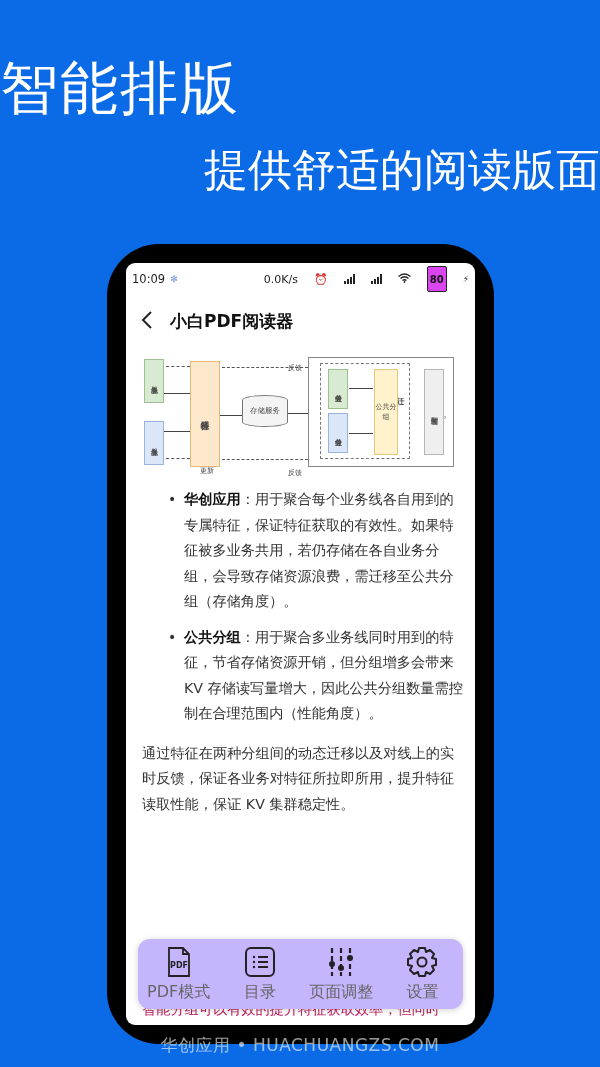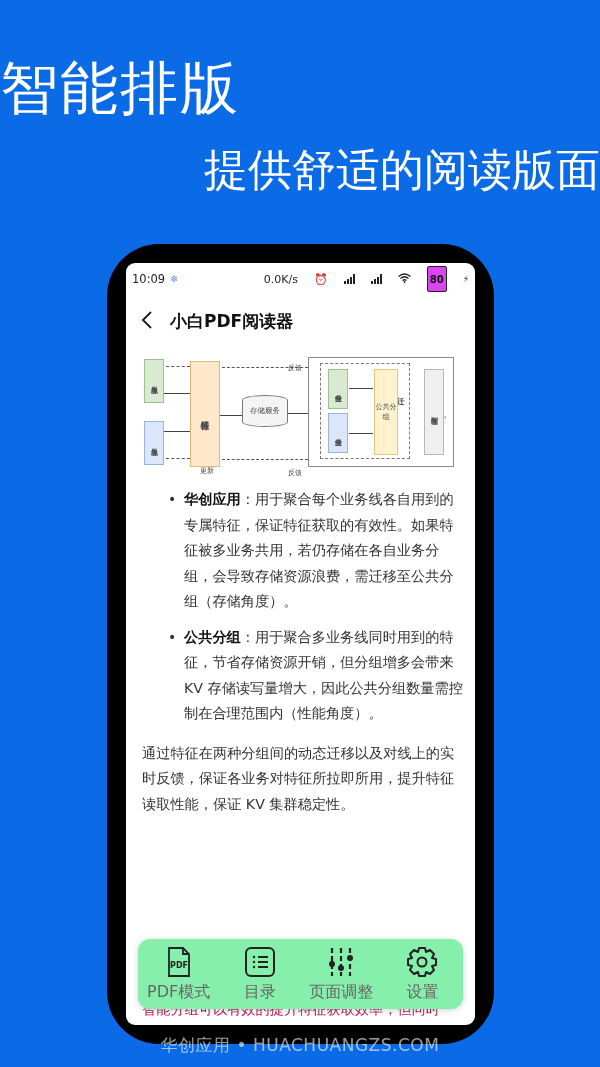--- a/index.html
+++ b/index.html
@@ -69,21 +69,21 @@
   ul.bullets { list-style: none; margin: 14px 0 0 26px; }
   ul.bullets li { position: relative; margin-bottom: 10px; padding-left: 16px; text-indent: 0; }
   ul.bullets li::before { content: "•"; position: absolute; left: 0; top: 0; font-size: 14px; }
   ul.bullets b { color: #111; }
   .para2 { margin-top: 14px !important; }
   .bottomtext {
     position: absolute; left: 16px; top: 737px; font-size: 14.2px; color: #be185d; white-space: nowrap;
   }
   .toolbar {
     position: absolute; left: 12px; right: 12px; top: 676px; height: 70px;
-    background: #86efac; border-radius: 12px;
+    background: #c4b5fd; border-radius: 12px;
     box-shadow: 0 1px 6px rgba(0,0,0,0.18);
     display: flex; justify-content: space-around; align-items: center;
   }
   .tool { display: flex; flex-direction: column; align-items: center; cursor: pointer; width: 80px; }
   .tool svg { width: 32px; height: 32px; }
   .tool span { font-size: 16px; color: #666; margin-top: 4px; }
   .footer {
     position: absolute; left: 0; width: 600px; top: 1034px; text-align: center;
     color: rgba(255,255,255,0.6); font-size: 17px; letter-spacing: 0.5px;
   }

